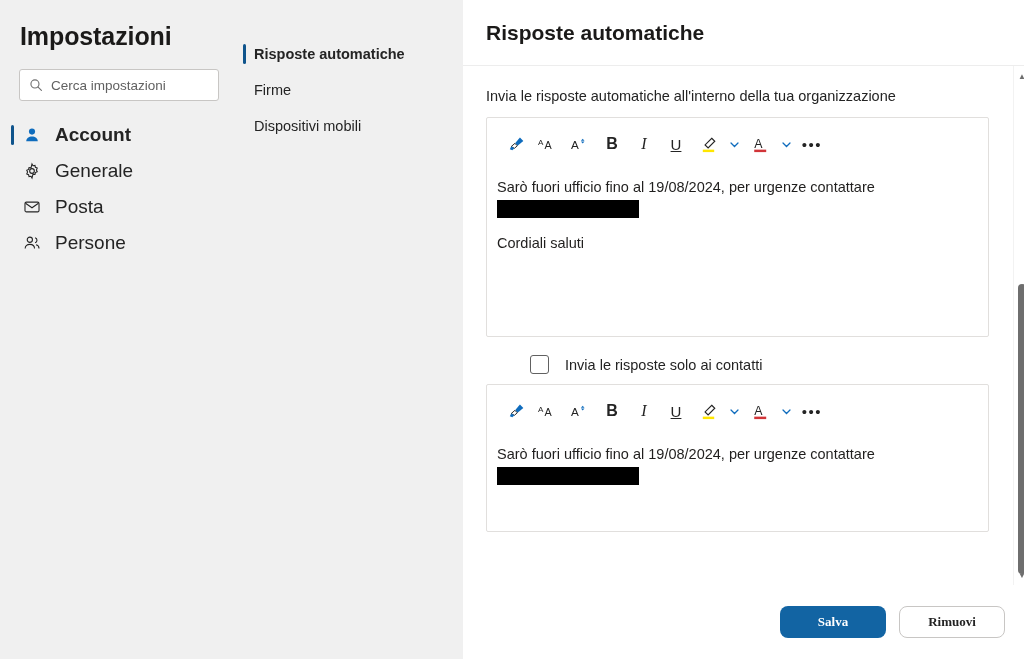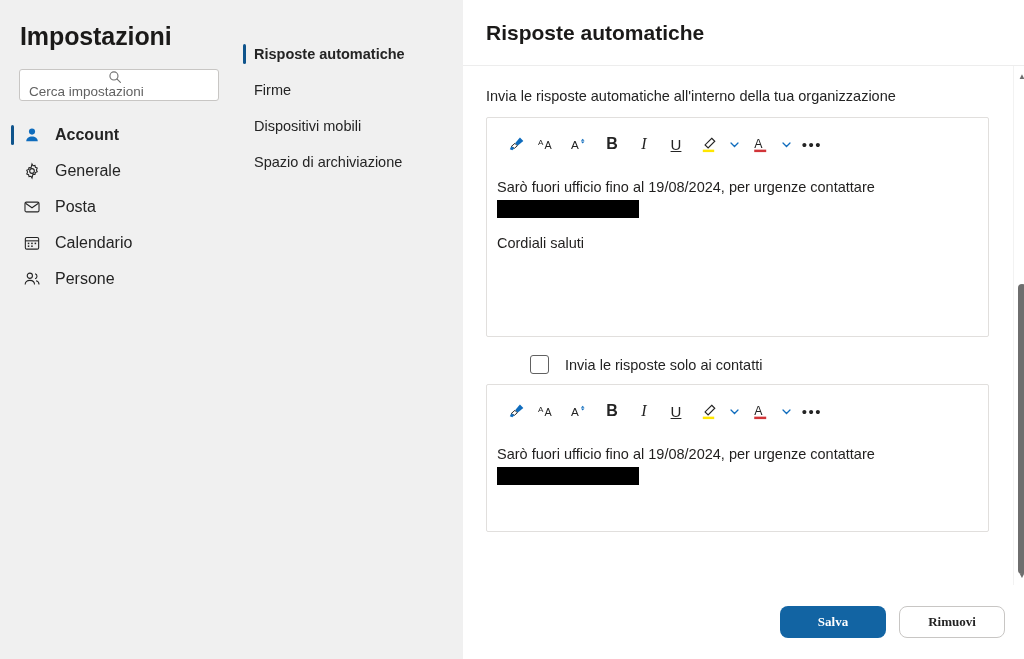--- a/index.html
+++ b/index.html
@@ -37,21 +37,20 @@
   .search-wrap {
     margin: 18px 0 0 19px;
     width: 200px;
     height: 32px;
     background: #ffffff;
     border: 1px solid #c8c6c4;
     border-radius: 3px;
     display: flex;
     align-items: center;
     padding: 0 9px;
-    flex-direction: column;
   }
   .search-icon {
     width: 14px; height: 14px;
     flex: 0 0 14px;
     margin-right: 8px;
     opacity: .75;
   }
   .search-input {
     border: 0; outline: 0;
     background: transparent;
@@ -80,21 +79,21 @@
     background: transparent;
   }
   .nav-item.active .bar { background: #0f548c; }
   .nav-ico {
     width: 20px; height: 20px;
     flex: 0 0 20px;
     margin-right: 13px;
     display: flex; align-items: center; justify-content: center;
   }
   .nav-label {
-    font-size: 16px;
+    font-size: 19px;
     color: #242424;
   }
   .nav-item.active .nav-label { font-weight: 700; }
 
   
   .subnav {
     width: 225px;
     flex: 0 0 225px;
     height: 100%;
     background: #f0f0f0;
@@ -350,37 +349,20 @@
         <span class="bar"></span>
         <span class="nav-ico">
           <svg viewBox="0 0 20 20" width="18" height="18" fill="none" stroke="#242424" stroke-width="1.2">
             <rect x="2.2" y="4.6" width="15.6" height="10.8" rx="1.6"></rect>
             <path d="M2.8 5.8l7.2 5 7.2-5"></path>
           </svg>
         </span>
         <span class="nav-label">Posta</span>
       </div>
 
-      <div class="nav-item">
-        <span class="bar"></span>
-        <span class="nav-ico">
-          <svg viewBox="0 0 20 20" width="18" height="18" fill="none" stroke="#242424" stroke-width="1.2">
-            <rect x="2.6" y="3.8" width="14.8" height="13" rx="1.6"></rect>
-            <line x1="2.6" y1="7.6" x2="17.4" y2="7.6"></line>
-            <g fill="#242424" stroke="none">
-              <rect x="5.3" y="9.6" width="1.7" height="1.7"></rect>
-              <rect x="9.1" y="9.6" width="1.7" height="1.7"></rect>
-              <rect x="12.9" y="9.6" width="1.7" height="1.7"></rect>
-              <rect x="5.3" y="12.7" width="1.7" height="1.7"></rect>
-              <rect x="9.1" y="12.7" width="1.7" height="1.7"></rect>
-            </g>
-          </svg>
-        </span>
-        <span class="nav-label">Calendario</span>
-      </div>
 
       <div class="nav-item">
         <span class="bar"></span>
         <span class="nav-ico">
           <svg viewBox="0 0 20 20" width="18" height="18" fill="none" stroke="#242424" stroke-width="1.2">
             <circle cx="7.6" cy="6.4" r="2.9"></circle>
             <path d="M2.4 16.2c0-3 2.3-4.7 5.2-4.7s5.2 1.7 5.2 4.7"></path>
             <path d="M13.4 4.2a2.9 2.9 0 0 1 0 5.6"></path>
             <path d="M14.5 11.9c2.1.4 3.3 1.9 3.3 4.3"></path>
           </svg>
@@ -397,24 +379,20 @@
       <span class="subnav-label">Risposte automatiche</span>
     </div>
     <div class="subnav-item">
       <span class="bar"></span>
       <span class="subnav-label">Firme</span>
     </div>
     <div class="subnav-item">
       <span class="bar"></span>
       <span class="subnav-label">Dispositivi mobili</span>
     </div>
-    <div class="subnav-item">
-      <span class="bar"></span>
-      <span class="subnav-label">Spazio di archiviazione</span>
-    </div>
   </div>
 
   <div class="content">
 
     <div class="content-header">
       <div class="content-title">Risposte automatiche</div>
     </div>
 
     <div class="scroll-area">
       <div class="scroll-inner">

